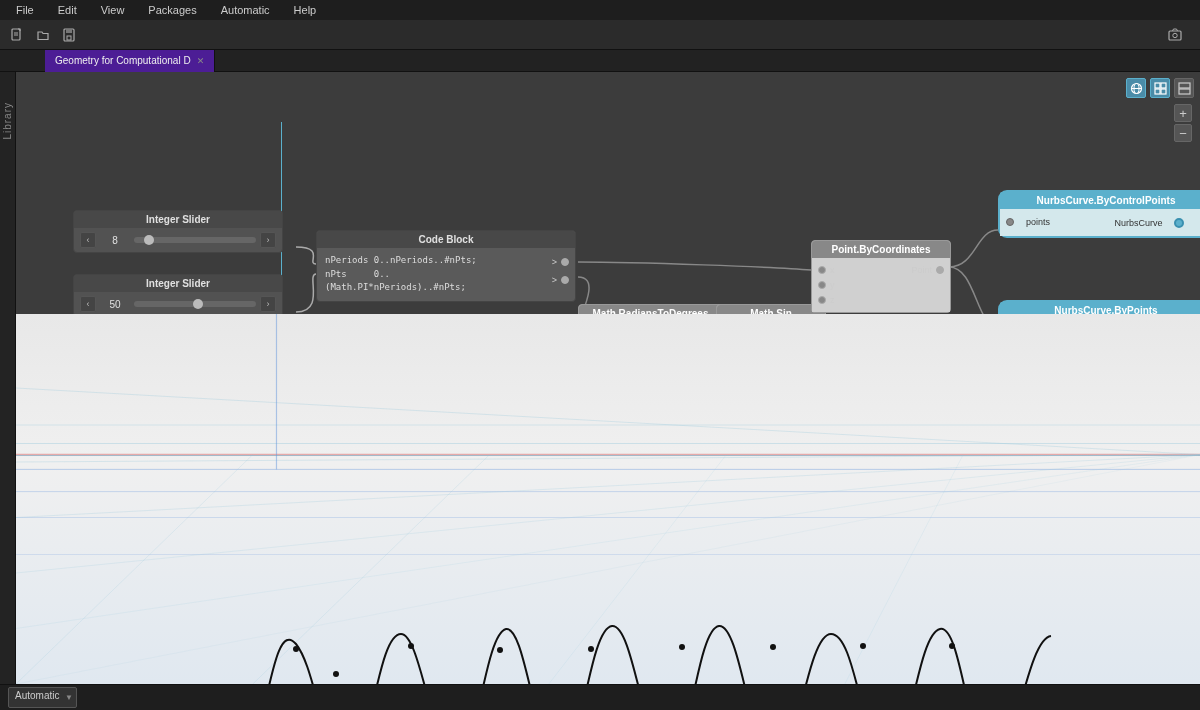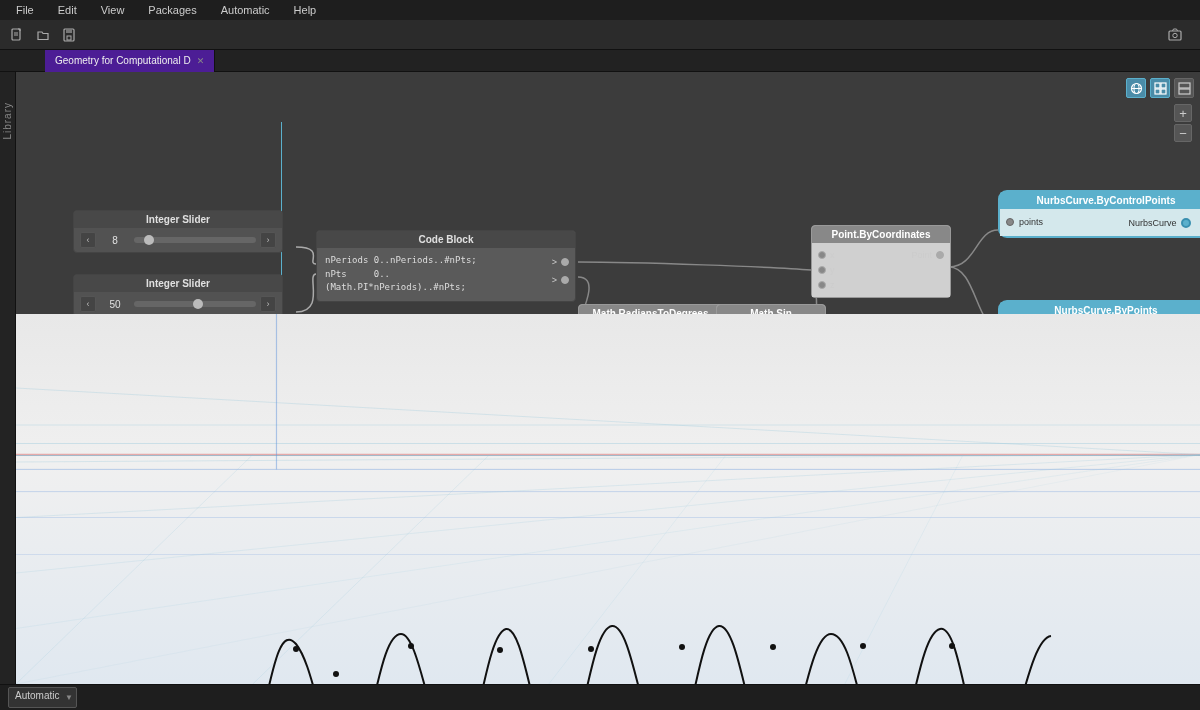--- a/index.html
+++ b/index.html
@@ -318,21 +318,21 @@
     .nurbs-ports-right {
       flex: 1;
       display: flex;
       flex-direction: column;
       align-items: flex-end;
       padding: 2px 0;
     }
     .nurbs-port-row {
       display: flex;
       align-items: center;
-      gap: 5px;
+      gap: 12px;
       padding: 2px 6px;
       font-size: 9px;
       color: #333;
     }
     .nurbs-port-dot {
       width: 8px; height: 8px;
       border-radius: 50%;
       background: #888;
       border: 1px solid #666;
       flex-shrink: 0;
@@ -656,21 +656,21 @@
           <div style="flex:1"></div>
           <div class="node-ports-right">
             <div class="port-row">
               <span>sin</span>
               <div class="port-dot out"></div>
             </div>
           </div>
         </div>
       </div>
 
-      <div class="point-node" style="left:795px; top:153px;">
+      <div class="point-node" style="left:795px; top:168px;">
         <div class="point-header">Point.ByCoordinates</div>
         <div class="point-body">
           <div class="node-ports-left">
             <div class="port-row">
               <div class="port-dot"></div>
               <span>x</span>
             </div>
             <div class="port-row">
               <div class="port-dot"></div>
               <span>y</span>

